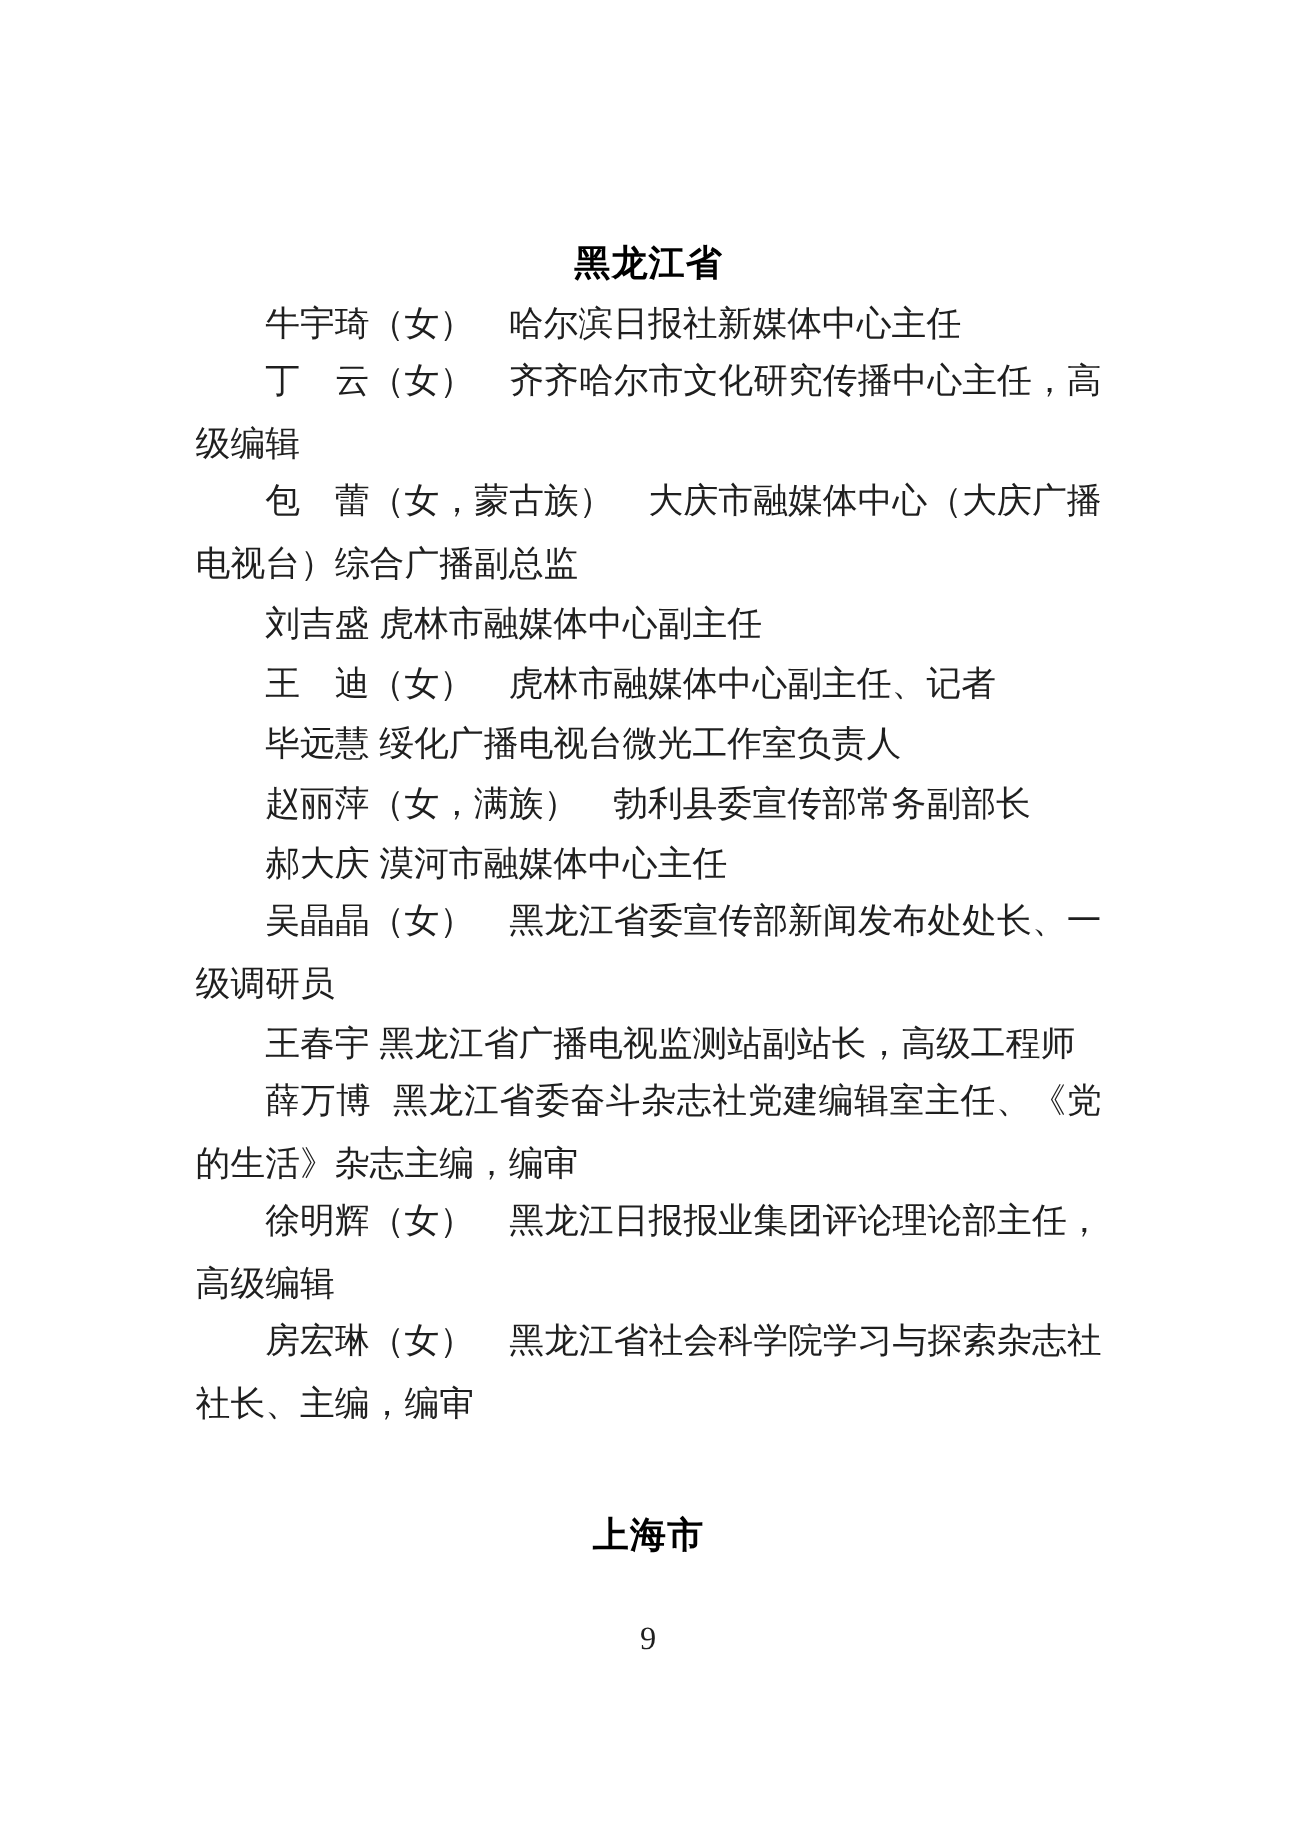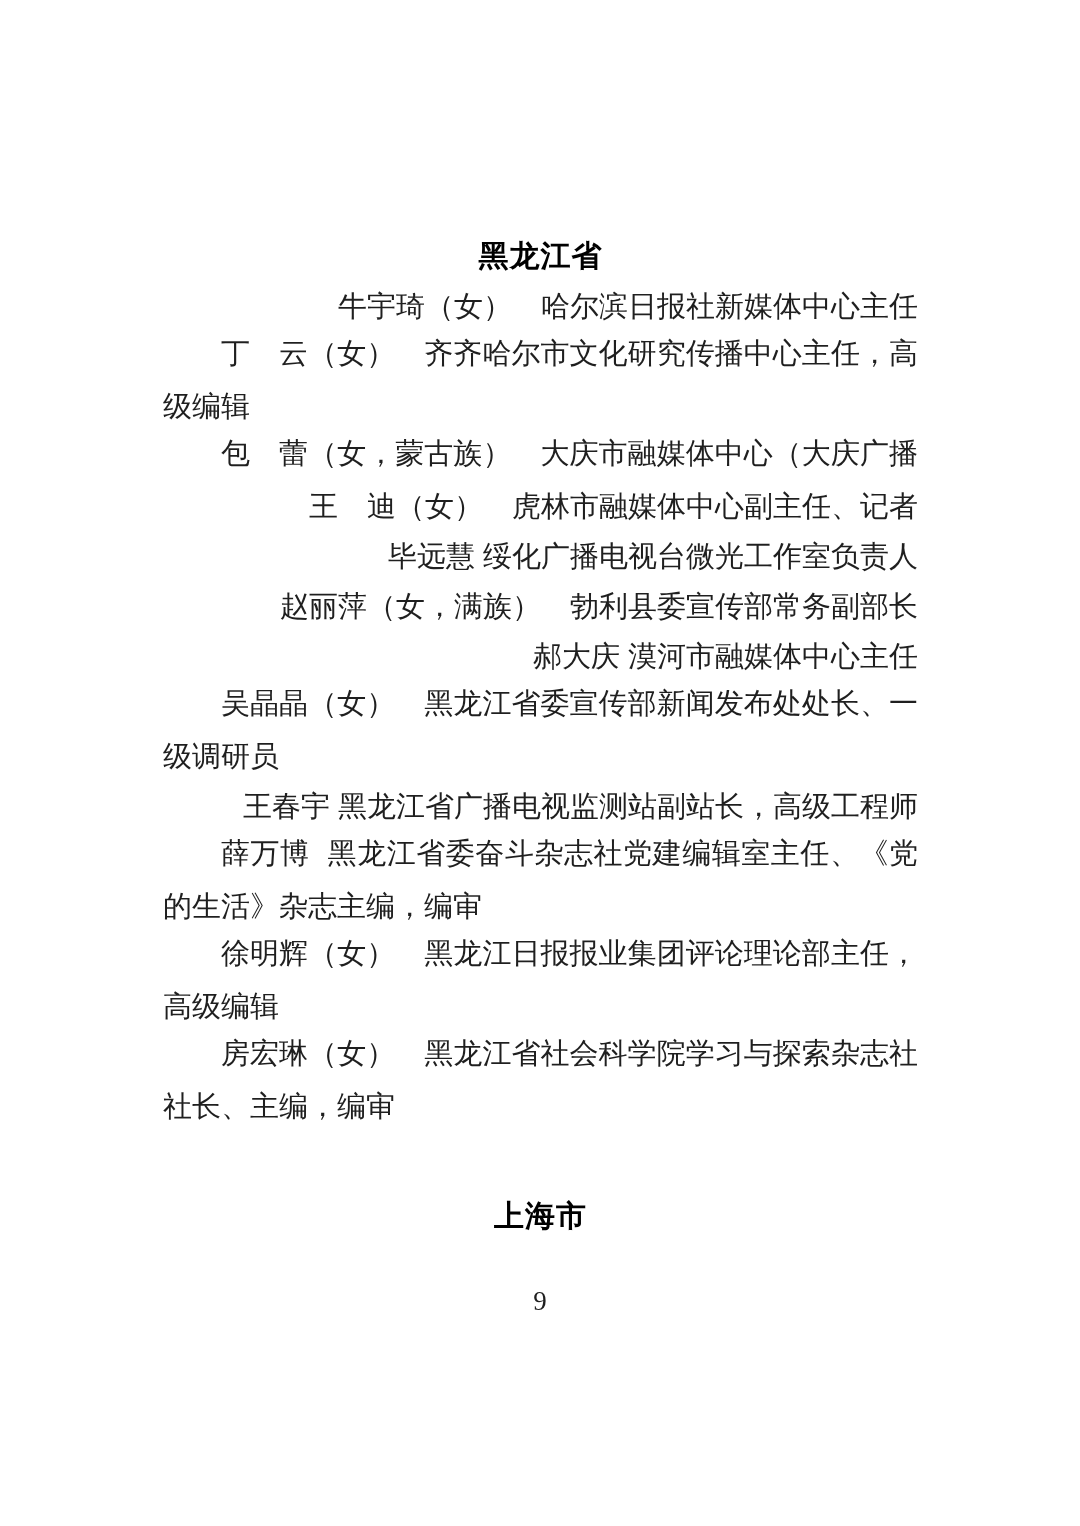--- a/index.html
+++ b/index.html
@@ -10,21 +10,20 @@
   .page {
     position: relative;
     width: 1080px;
     height: 1526px;
     background: var(--page-bg, #ffffff);
     overflow: hidden;
     font-family: "Liberation Sans", sans-serif;
   }
   .doc {
     padding: 195px 162px 0 163px;
-    margin-top: 36px;
   }
   .section-title {
     margin: 0;
     height: 50px;
     line-height: 50px;
     font-size: 30px;
     font-weight: bold;
     text-align: center;
     color: var(--title-color, #000000);
     letter-spacing: 1px;
@@ -38,21 +37,20 @@
   .line {
     height: 50px;
     line-height: 50px;
     font-size: 29px;
     color: var(--body-color, #1f1f1f);
     white-space: pre-wrap;
     overflow: hidden;
   }
   .line.indent {
     text-indent: 58px;
-    text-align: right;
   }
   .line.fill {
     text-align: justify;
     text-align-last: justify;
     font-family: Liberation Mono, monospace;
   }
   .page-number {
     margin-top: 35px;
     height: 50px;
     line-height: 50px;
@@ -71,20 +69,24 @@
         <h2 class="section-title">黑龙江省</h2>
         <div class="entry">
           <div class="line indent">牛宇琦（女）　哈尔滨日报社新媒体中心主任</div>
         </div>
         <div class="entry">
           <div class="line indent fill">丁　云（女）　齐齐哈尔市文化研究传播中心主任，高</div>
           <div class="line">级编辑</div>
         </div>
         <div class="entry">
           <div class="line indent fill">包　蕾（女，蒙古族）　大庆市融媒体中心（大庆广播</div>
+          <div class="line">电视台）综合广播副总监</div>
+        </div>
+        <div class="entry">
+          <div class="line indent">刘吉盛 虎林市融媒体中心副主任</div>
         </div>
         <div class="entry">
           <div class="line indent">王　迪（女）　虎林市融媒体中心副主任、记者</div>
         </div>
         <div class="entry">
           <div class="line indent">毕远慧 绥化广播电视台微光工作室负责人</div>
         </div>
         <div class="entry">
           <div class="line indent">赵丽萍（女，满族）　勃利县委宣传部常务副部长</div>
         </div>

